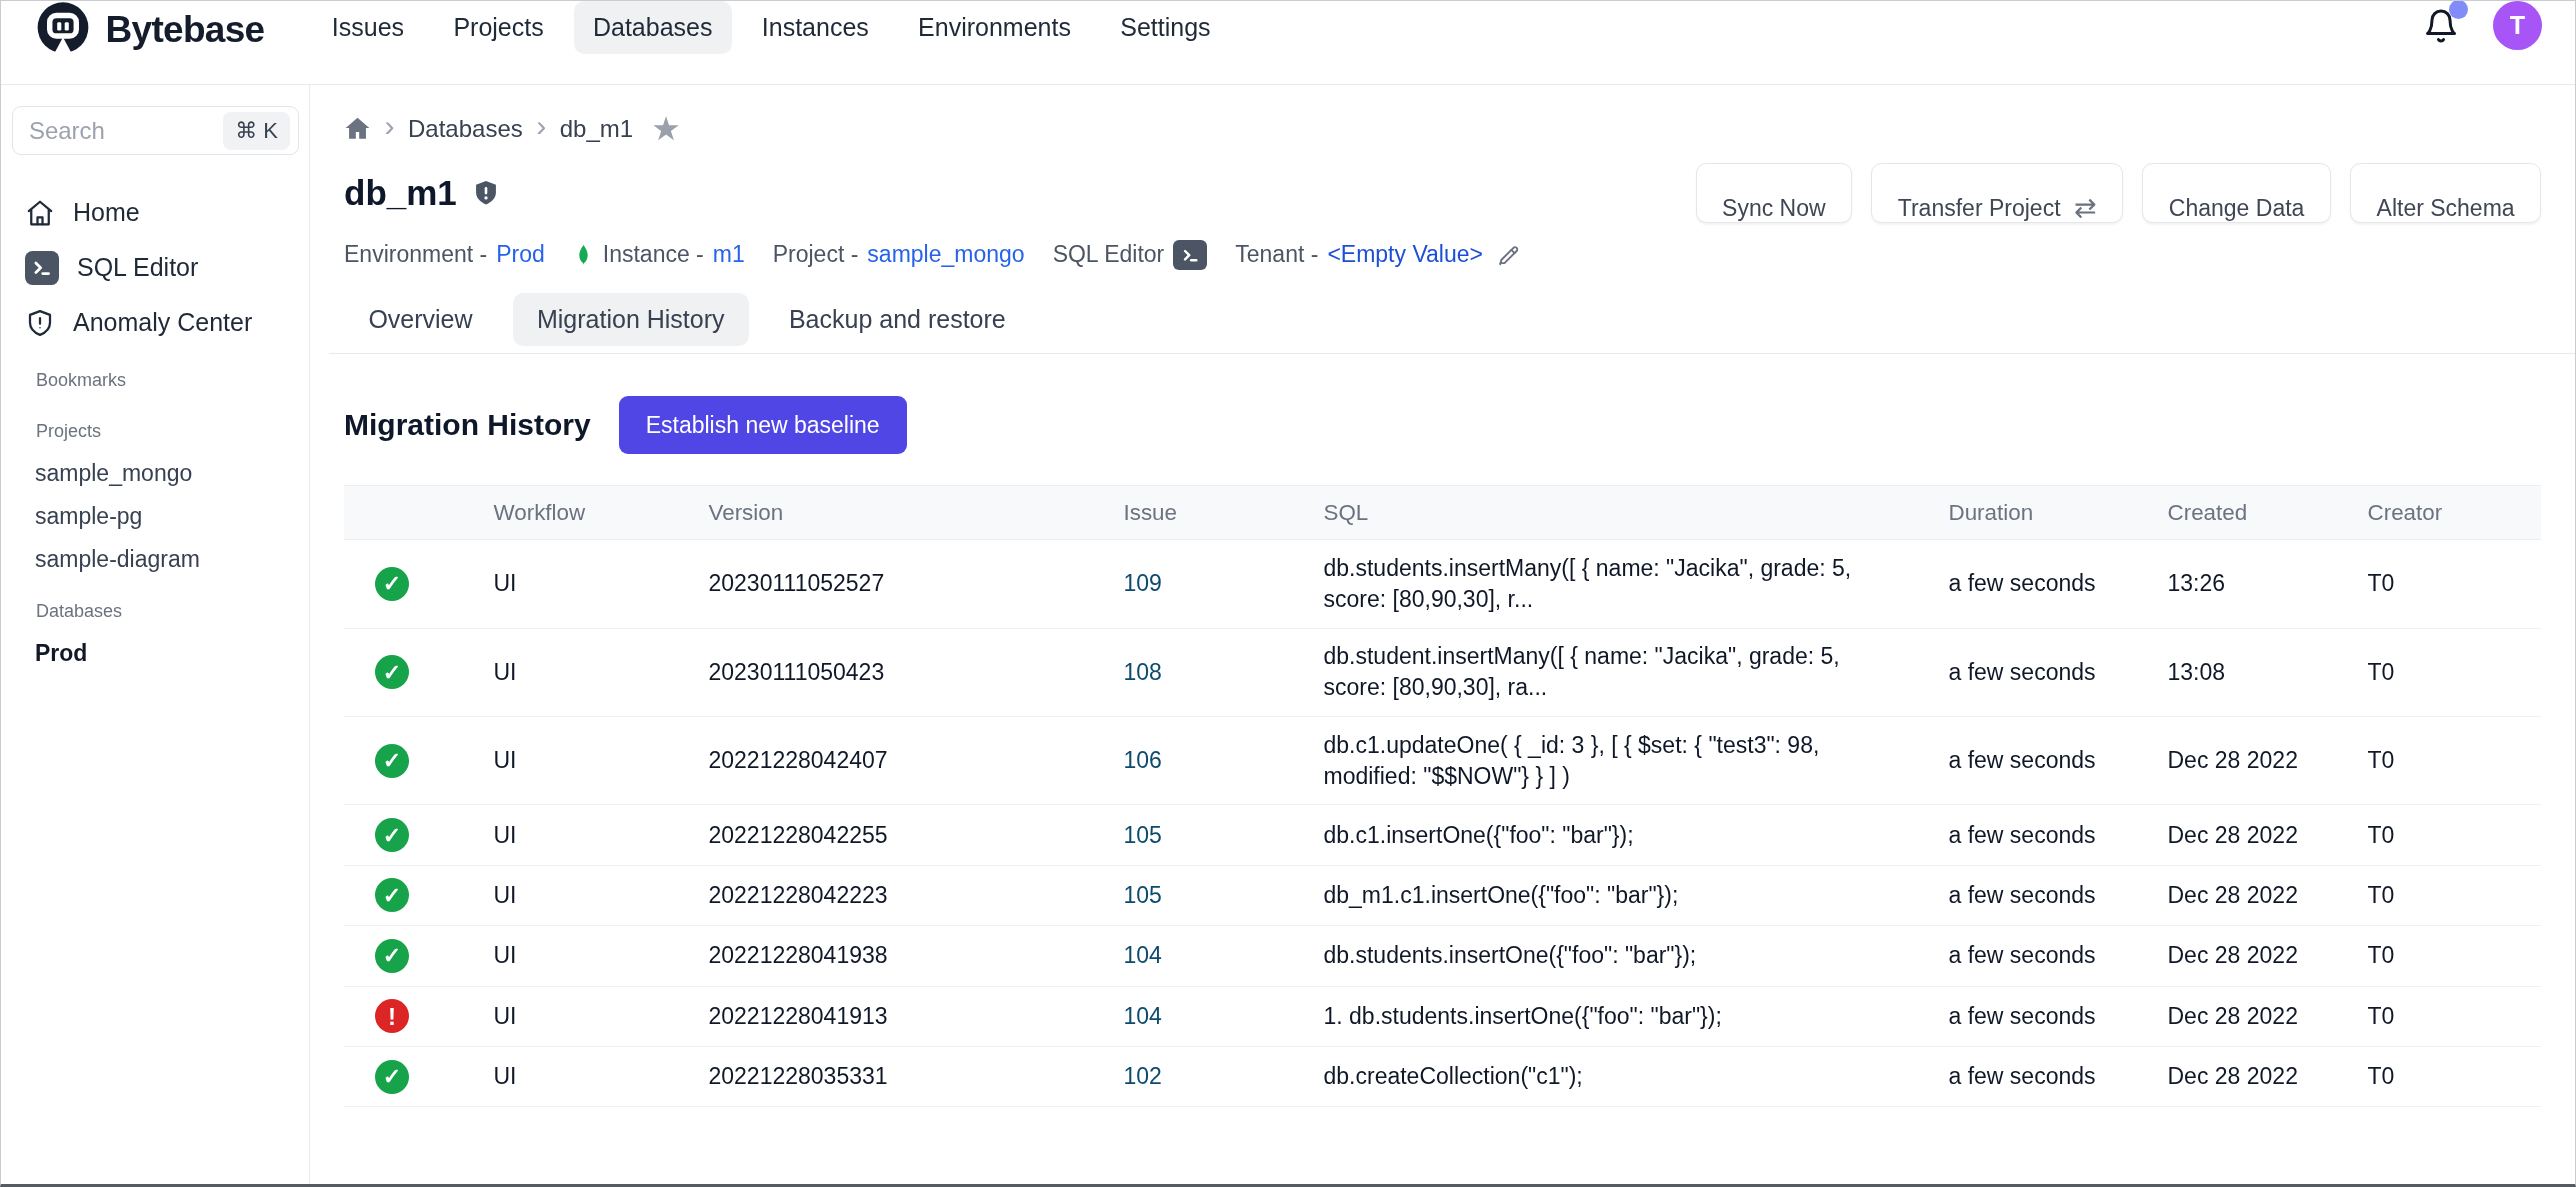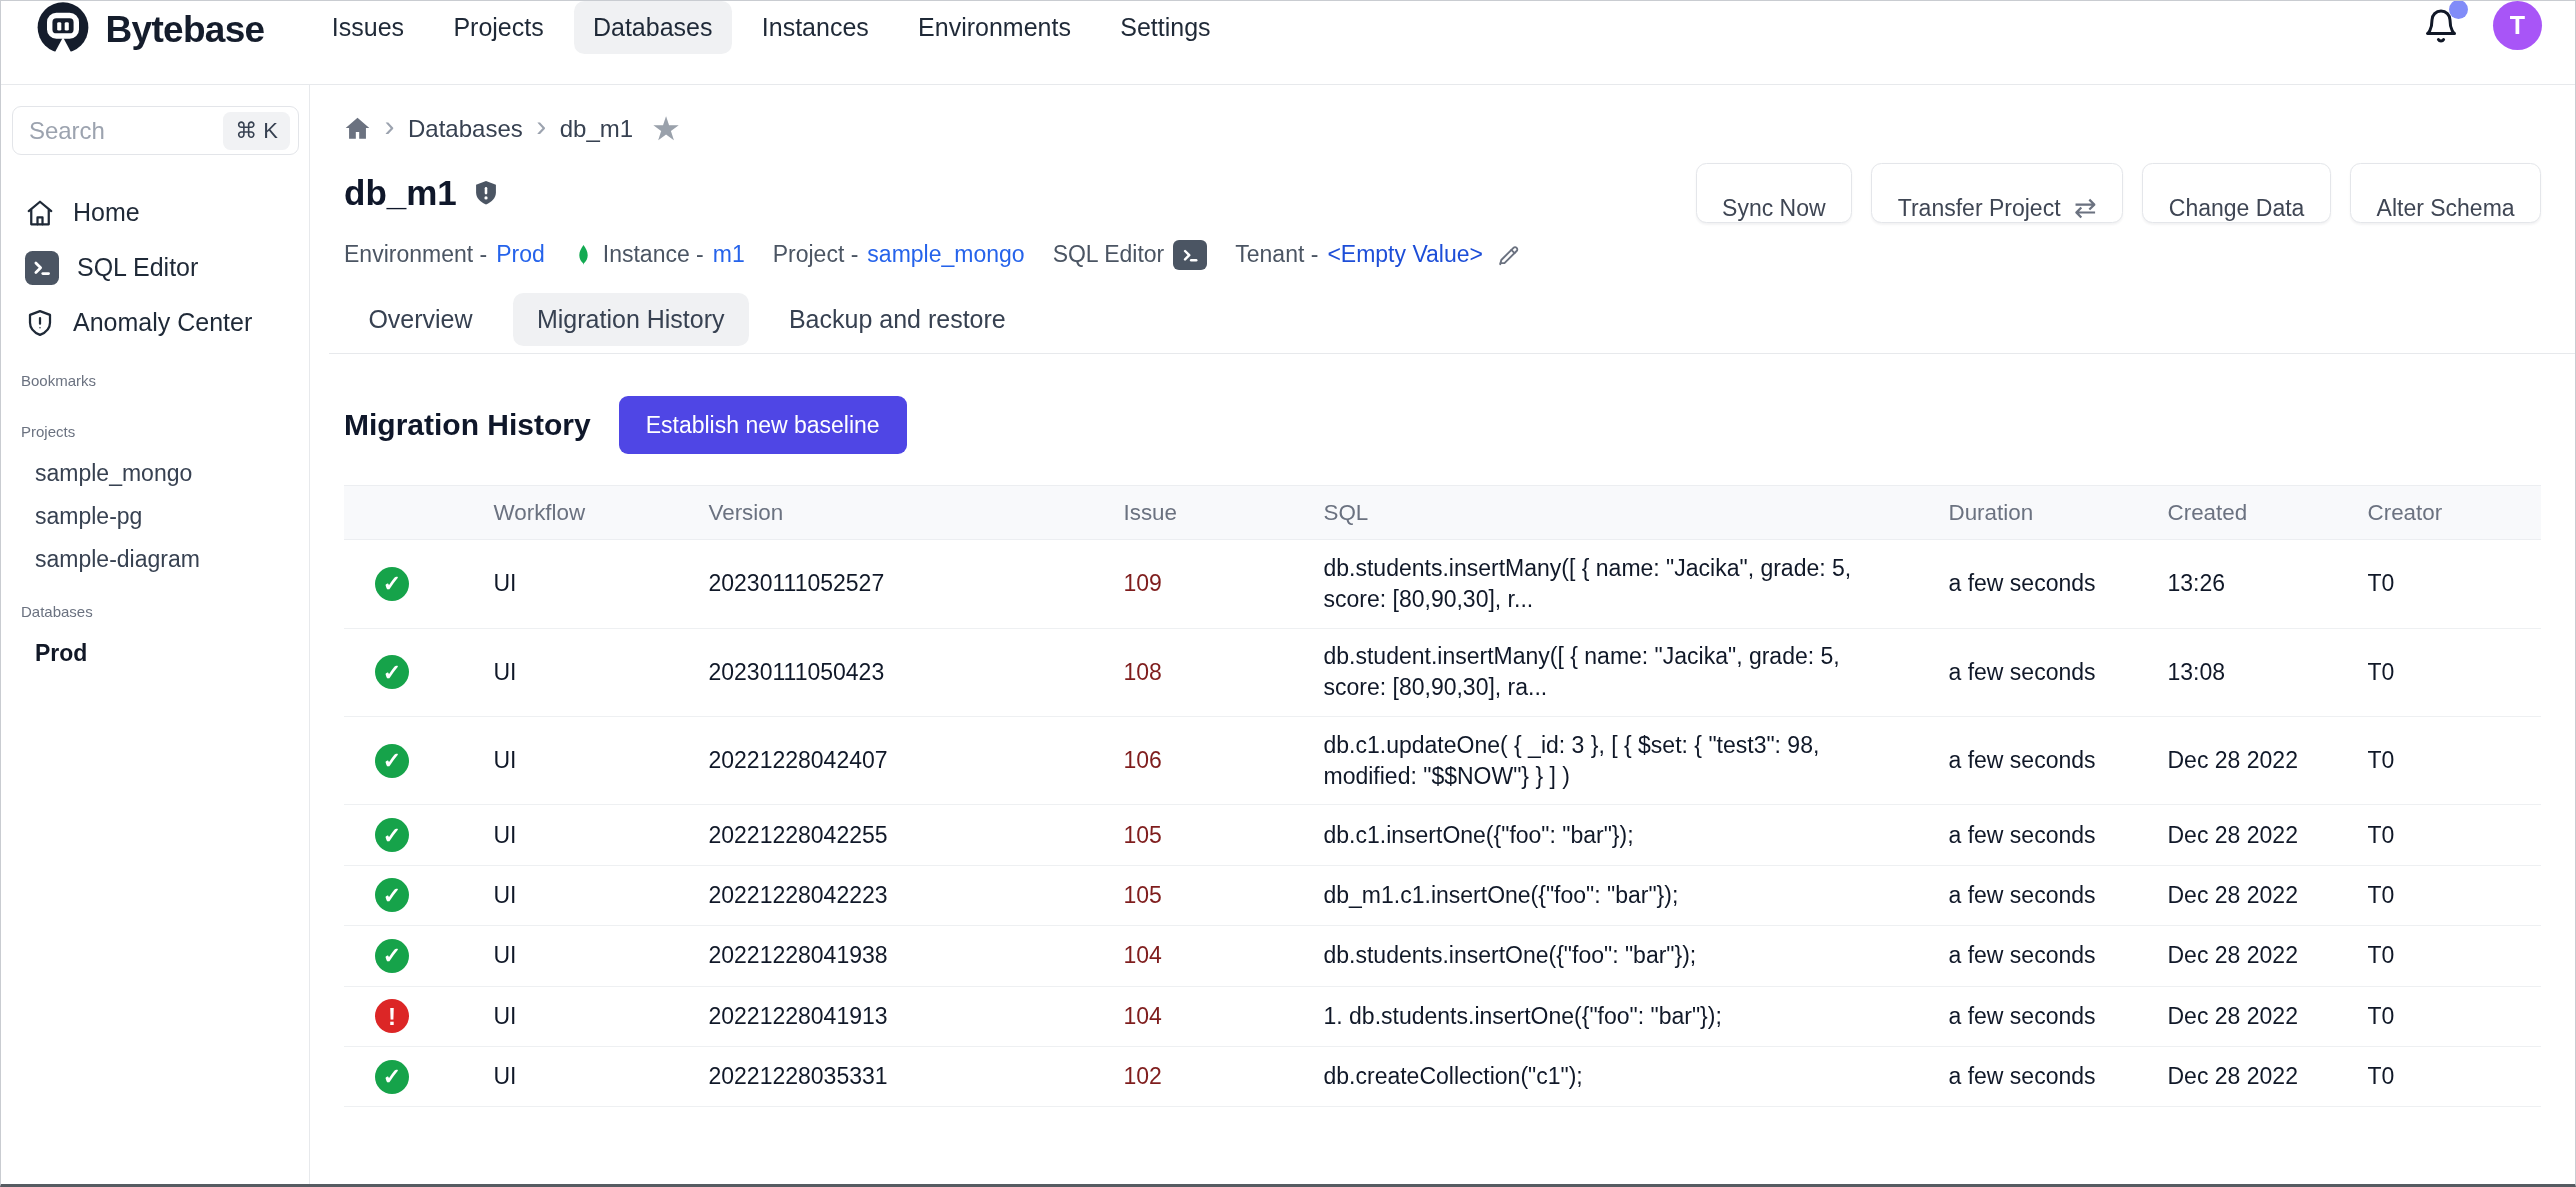--- a/index.html
+++ b/index.html
@@ -25,21 +25,21 @@
 
   
   .search-box { margin: 0 10.5px; height: 49px; border: 1.5px solid #e3e5e9; border-radius: 9px; display: flex; align-items: center; padding: 0 7.5px 0 16.4px; background: #fff; }
   .search-input { border: none; outline: none; flex: 1; min-width: 0; font-size: 24px; color: #374151; font-family: inherit; background: transparent; }
   .search-input::placeholder { color: #9ca3af; }
   .kbd { background: #f1f2f4; border-radius: 7.5px; padding: 6px 12px; font-size: 22px; color: #374151; white-space: nowrap; }
   .side-nav { margin-top: 30px; }
   .side-item { display: flex; align-items: center; gap: 18px; padding-left: 24px; height: 55px; font-size: 25px; color: #1f2937; cursor: pointer; }
   .chip { width: 34px; height: 34px; background: #4b5563; border-radius: 7.5px; display: inline-flex; align-items: center; justify-content: center; flex: none; }
   .chip.small { width: 34px; height: 30px; border-radius: 6px; }
-  .side-label { padding-left: 20px; font-size: 15px; color: #6b7280; height: 42px; display: flex; align-items: center; margin-top: 9px; text-align: center; }
+  .side-label { padding-left: 35px; font-size: 18px; color: #6b7280; height: 42px; display: flex; align-items: center; margin-top: 9px; text-align: center; }
   .side-sub { padding-left: 34px; font-size: 23px; color: #374151; height: 43px; display: flex; align-items: center; cursor: pointer; }
   .side-sub.bold { font-weight: 700; color: #111827; }
 
   
   .breadcrumb { display: flex; align-items: center; gap: 13.5px; margin: 27px 34px 0; font-size: 24px; color: #374151; }
   .crumb-sep { color: #9ca3af; font-size: 30px; line-height: 1; margin-top: -4.5px; }
   .star { color: #9aa1ab; font-size: 33px; line-height: 1; margin-left: 4.5px; cursor: pointer; }
   .title-row { display: flex; align-items: center; margin: 18px 34px 0; }
   .page-title { font-size: 35px; font-weight: 700; color: #0f172a; }
   .title-shield { margin-left: 15px; display: inline-flex; }
@@ -65,21 +65,21 @@
   .mh-head { display: flex; align-items: center; margin-top: 42px; }
   .mh-title { font-size: 30px; font-weight: 700; color: #0f172a; }
   .btn-primary { margin-left: 28px; height: 58px; padding: 0 27px; background: #4f46e5; color: #fff; border: none; border-radius: 9px; font-size: 23px; font-weight: 500; font-family: inherit; cursor: pointer; }
 
   
   table { width: 100%; border-collapse: collapse; table-layout: fixed; margin-top: 31px; }
   th { background: #f8f9fb; border-top: 1.5px solid #eceef1; border-bottom: 1.5px solid #eceef1; font-weight: 400; color: #6b7280; font-size: 22.4px; text-align: left; padding: 13.5px; white-space: nowrap; }
   td { border-bottom: 1.5px solid #eef0f2; font-size: 23px; color: #101828; padding: 12.7px 13.5px; line-height: 31px; vertical-align: middle; overflow: hidden; }
   tr { cursor: pointer; }
   .c-sql { padding-right: 52px; }
-  .issue-link { color: #7f1d1d; text-decoration: none; }
+  .issue-link { color: #0c4a6e; text-decoration: none; }
   .status-cell { padding-left: 31px; }
   .status { width: 34px; height: 34px; border-radius: 50%; display: inline-flex; align-items: center; justify-content: center; color: #fff; font-weight: 700; font-size: 22px; }
   .status[data-status="success"] { background: #16a34a; }
   .status[data-status="success"]::after { content: "✓"; }
   .status[data-status="error"] { background: #dc2626; }
   .status[data-status="error"]::after { content: "!"; font-size: 24px; }
 </style>
 </head>
 <body>
 

